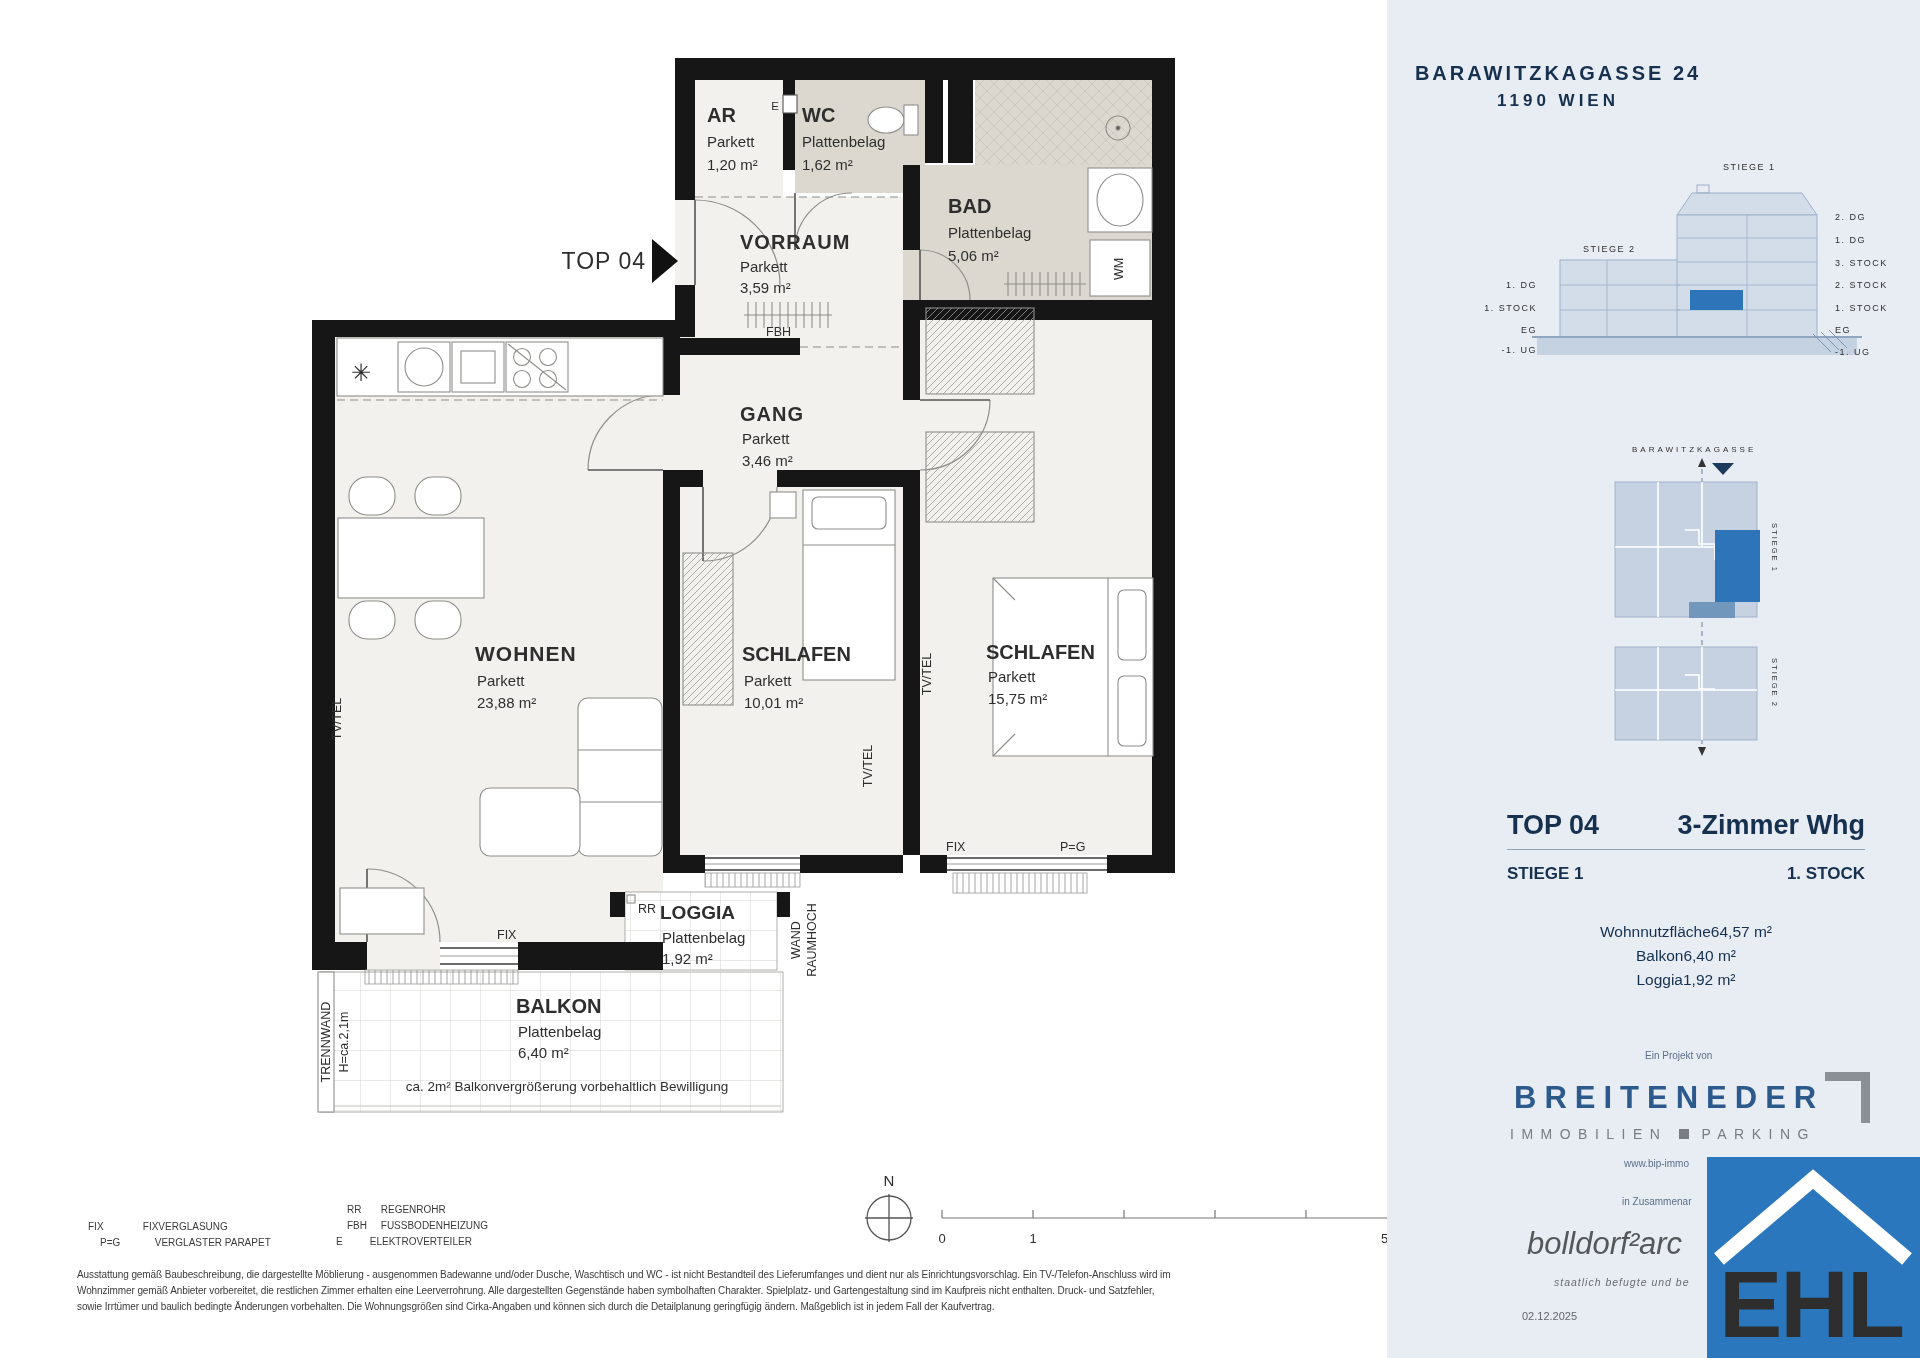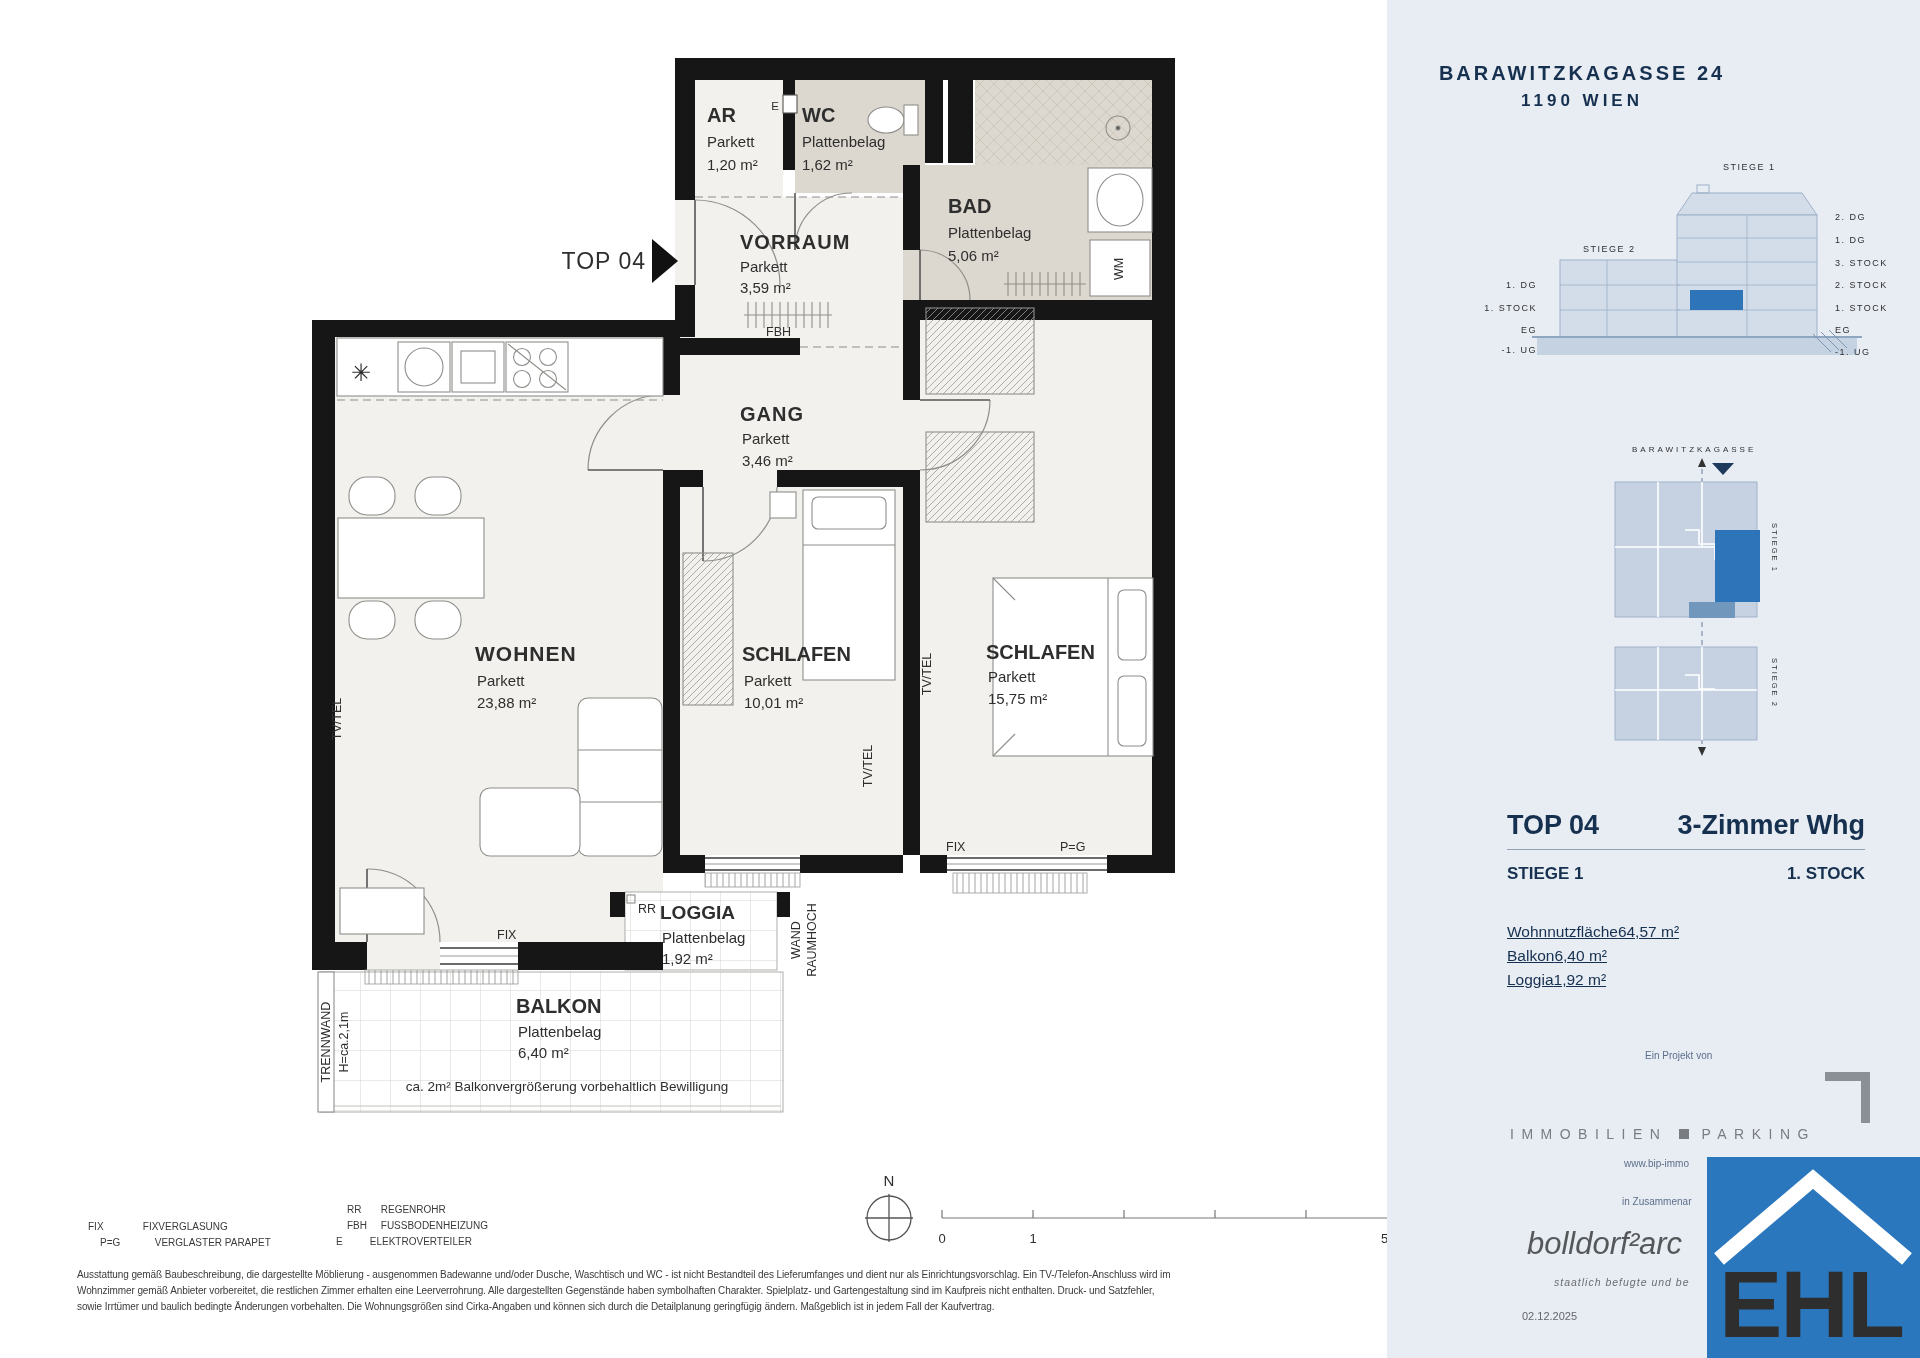--- a/index.html
+++ b/index.html
@@ -9,30 +9,30 @@
   .plan-svg{position:absolute;left:0;top:0;z-index:1;}
   
   .lg-row{position:absolute;font-size:10px;color:#3a3a3a;white-space:nowrap;z-index:2;}
   .lg-abbr{display:inline-block;}
   .lg-a .lg-abbr{width:52px;} .lg-b .lg-abbr{width:31px;}
   .disclaimer{position:absolute;left:77px;top:1267px;width:1140px;z-index:2;
       font-size:10px;line-height:16px;color:#3b3b3b;letter-spacing:-0.1px;white-space:nowrap;}
   
   .sidebar{position:absolute;left:1387px;top:0;width:533px;height:1358px;background:#e8ecf3;z-index:3;}
   .sb-abs{position:absolute;}
-  .addr{left:0;top:62px;width:342px;text-align:center;color:#16304f;font-weight:bold;padding-left:24px;}
+  .addr{left:0;top:62px;width:342px;text-align:center;color:#16304f;font-weight:bold;}
   .addr1{font-size:20px;letter-spacing:3px;}
   .addr2{font-size:17px;letter-spacing:4px;margin-top:6px;}
   .unit-block{left:120px;top:810px;width:358px;color:#16304f;}
   .unit-row1{display:flex;justify-content:space-between;align-items:baseline;
       font-size:27px;font-weight:bold;}
   .unit-hr{border-bottom:1.5px solid #92a1b4;margin-top:8px;}
   .unit-row2{display:flex;justify-content:space-between;font-size:17px;font-weight:bold;margin-top:14px;}
   .unit-tbl{margin-top:36px;font-size:15.5px;}
-  .unit-tr{display:flex;justify-content:flex-start;line-height:24px;text-decoration:underline;}
+  .unit-tr{display:flex;justify-content:center;line-height:24px;}
   .projekt{left:258px;top:1050px;font-size:10px;color:#5c6f8a;}
   .breiteneder{left:127px;top:1080px;font-size:31px;font-weight:bold;letter-spacing:8px;
       color:#2d5a8c;white-space:nowrap;}
   .br-corner{position:absolute;left:438px;top:1072px;width:36px;height:42px;
       border-top:9px solid #8a9096;border-right:9px solid #8a9096;}
   .immo{left:123px;top:1126px;display:flex;align-items:center;gap:12px;color:#797c80;
       font-size:14px;letter-spacing:7.5px;white-space:nowrap;}
   .immo-sq{width:10px;height:10px;background:#797c80;flex:none;}
   .website{left:237px;top:1158px;font-size:10px;color:#5c6f8a;white-space:nowrap;}
   .zusammen{left:235px;top:1196px;font-size:10px;color:#5c6f8a;white-space:nowrap;}
@@ -451,20 +451,21 @@
         <span>6,40 m²</span>
       </div>
       <div class="unit-tr">
         <span>Loggia</span>
         <span>1,92 m²</span>
       </div>
     </div>
   </div>
 
   <div class="sb-abs projekt">Ein Projekt von</div>
+  <div class="sb-abs breiteneder">BREITENEDER</div>
   <div class="sb-abs br-corner"></div>
   <div class="sb-abs immo">
     <span>IMMOBILIEN</span>
     <span class="immo-sq"></span>
     <span>PARKING</span>
   </div>
   <div class="sb-abs website">www.bip-immo</div>
   <div class="sb-abs zusammen">in Zusammenar</div>
   <div class="sb-abs bolldorf">bolldorf²arc</div>
   <div class="sb-abs staatlich">staatlich befugte und be</div>

